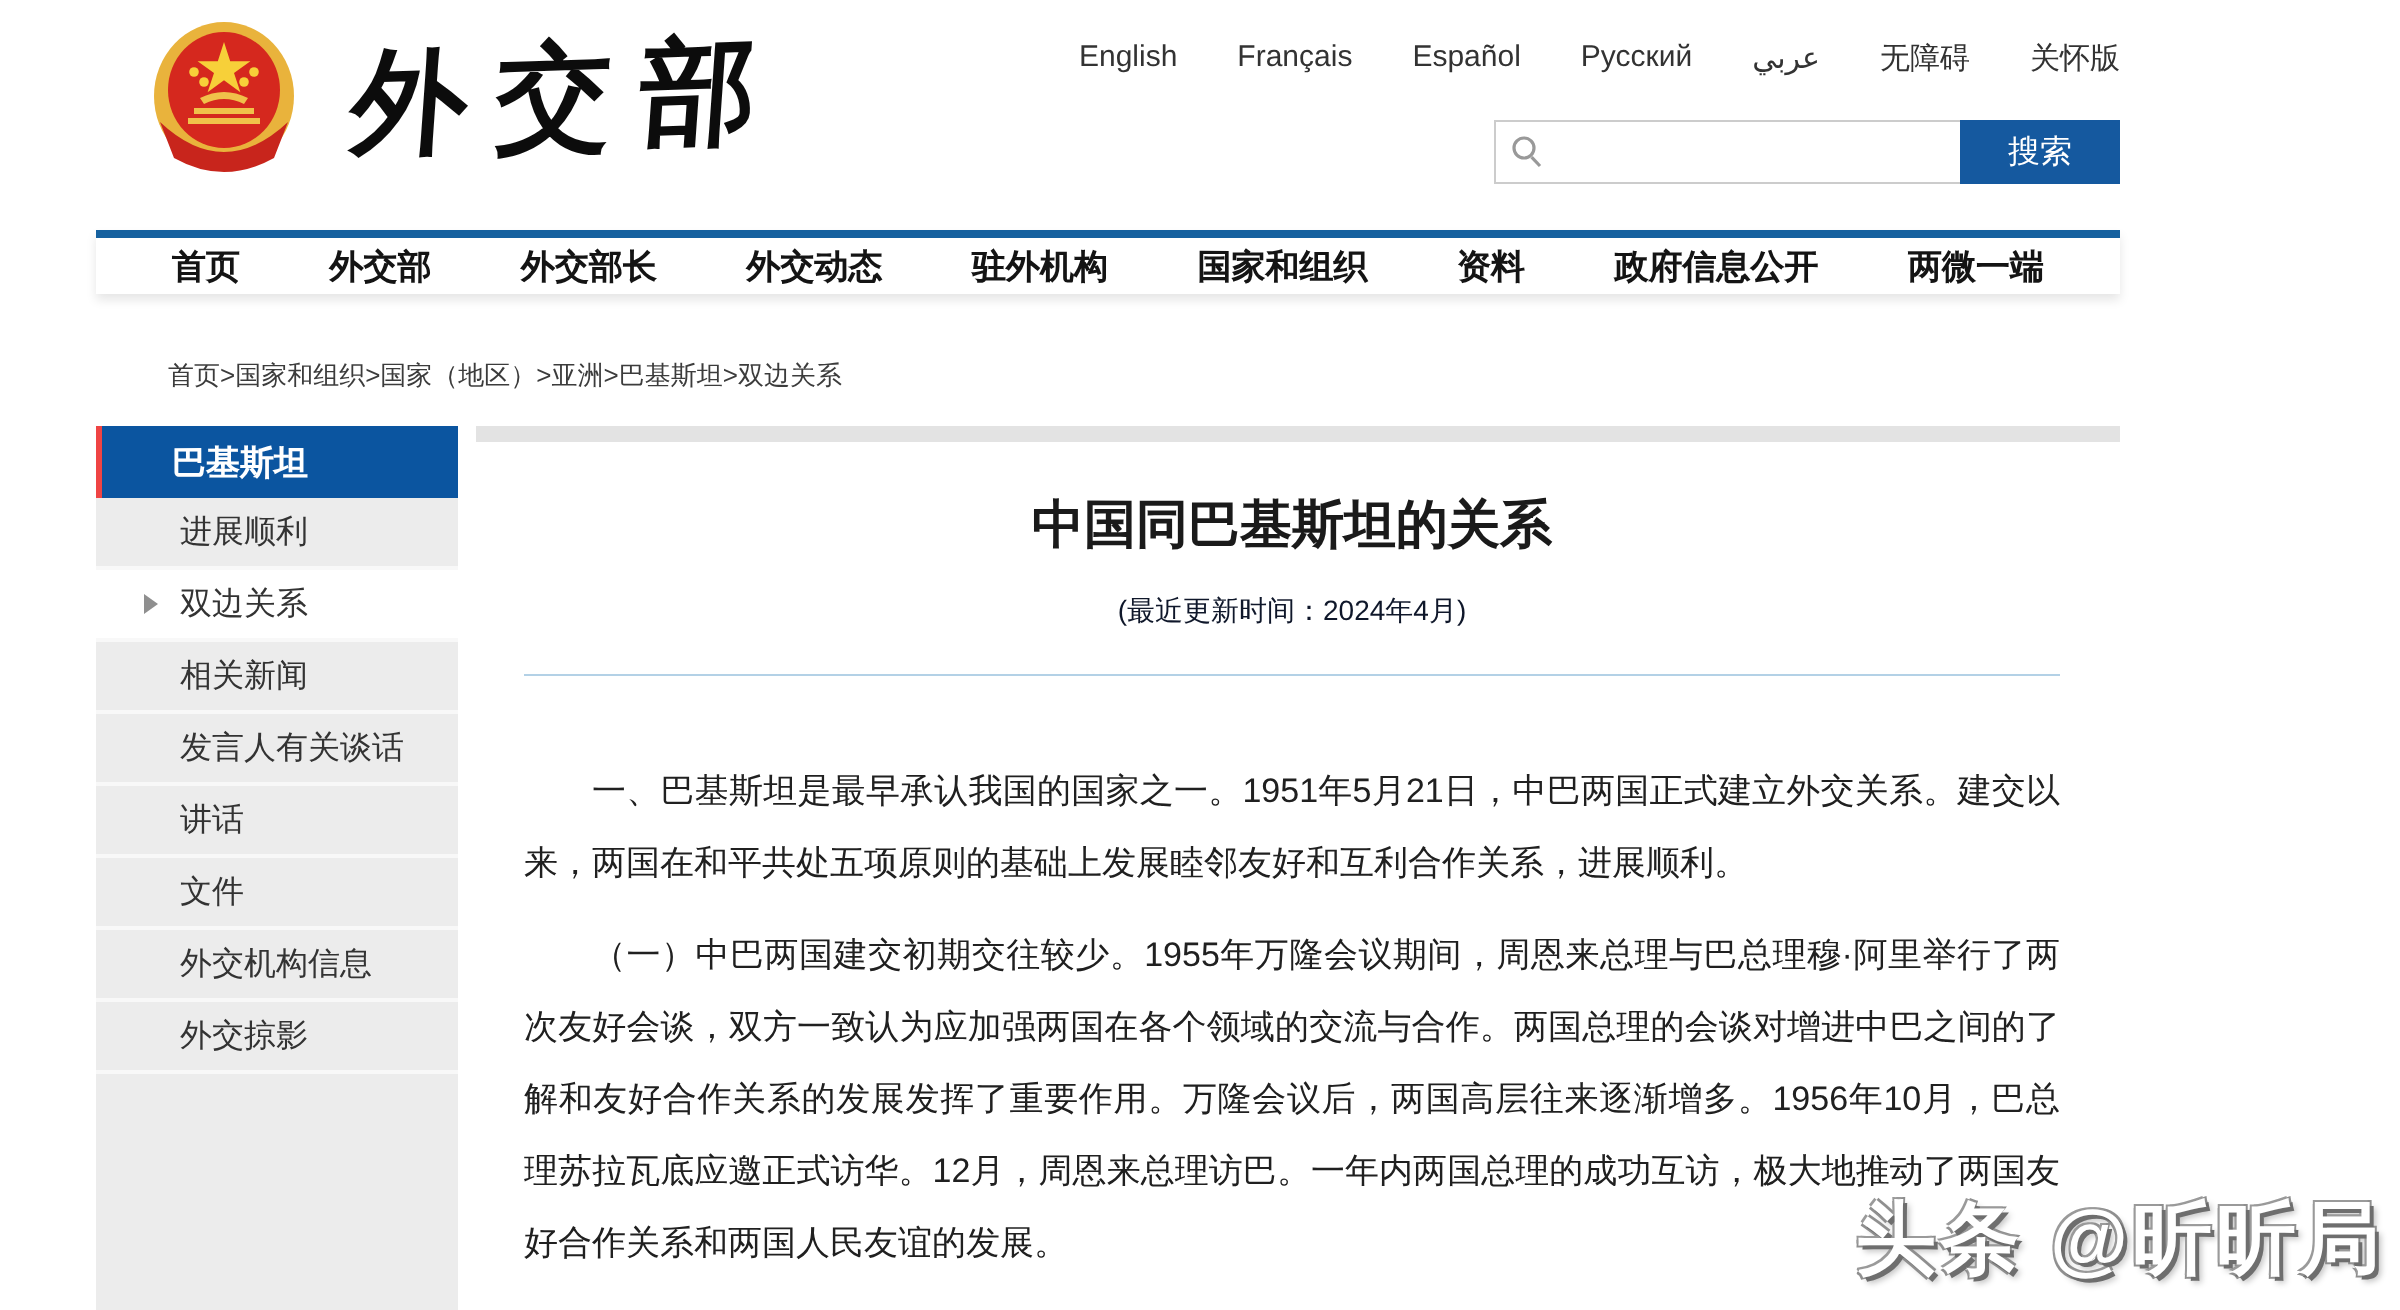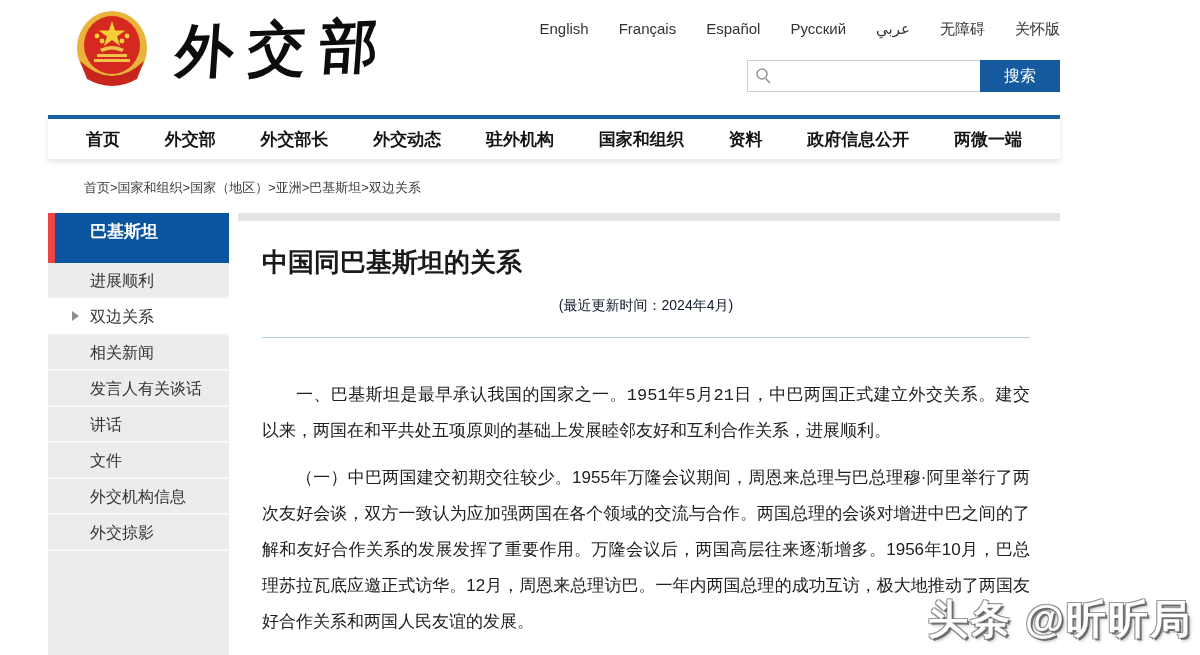--- a/index.html
+++ b/index.html
@@ -32,59 +32,59 @@
     font-family:inherit; background:#fff;
   }
   .search-icon { position:absolute; left:8px; top:7px; width:17px; height:17px; }
   .search-btn {
     width:80px; height:32px; border:none; background:#15599f; color:#fff;
     font-size:16px; cursor:pointer; font-family:inherit;
   }
 
   
   .nav {
-    position:absolute; top:115px; left:0; width:1012px; height:44px;
+    position:absolute; top:115px; left:0; width:1012px; height:32px;
     border-top:4px solid #16619f; background:#fff;
     display:flex; align-items:center; justify-content:space-between;
     padding:0 38px; box-shadow:0 3px 5px rgba(0,0,0,0.10);
   }
   .nav-item { font-size:17px; font-weight:bold; color:#141414; cursor:pointer; white-space:nowrap; }
 
   
   .breadcrumb { position:absolute; top:179px; left:0; font-size:13px; color:#3c3c3c;margin-left:36px; }
 
   
   .content { position:absolute; top:213px; left:0; width:1012px; display:flex; }
   .sidebar { width:181px; min-height:442px; background:#ececec; flex-shrink:0; }
   .sb-header {
-    height:50px; line-height:38px; background:#0b55a0; border-left:7px solid #ef4444;
+    height:36px; line-height:38px; background:#0b55a0; border-left:3px solid #ef4444;
     color:#fff; font-weight:bold; font-size:17px; padding-left:35px;
   }
   .sb-item {
     position:relative; height:36px; line-height:36px; padding-left:42px;
     font-size:16px; color:#333; background:#ececec; border-bottom:2px solid #f8f8f8;
     cursor:pointer;
   }
   .sb-item.active { background:#fff; }
   .sb-arrow {
     position:absolute; left:24px; top:50%; transform:translateY(-50%);
     width:0; height:0; border-left:7px solid #8f8f8f;
     border-top:5px solid transparent; border-bottom:5px solid transparent;
   }
   .main { margin-left:3px; width:828px; }
   .top-bar { height:8px; background:#e3e3e3; margin-left:6px; }
   .article { padding:0 30px; }
-  .article-title { margin-top:24px; font-size:26px; font-weight:bold; color:#1a1a1a; }
+  .article-title { margin-top:24px; text-align:center; font-size:26px; font-weight:bold; color:#1a1a1a; }
   .article-updated { margin-top:17px; text-align:center; font-size:14px; color:#0f172a; }
   .article-divider { margin-top:22px; border-top:1px solid #b3d1e6; height:0; }
   .paragraph {
     font-size:17px; line-height:36px; text-indent:2em; color:#202020;
     text-align:justify; margin-top:10px;
   }
-  .paragraph.first { margin-top:40px;font-family:Liberation Mono, monospace; }
+  .paragraph.first { margin-top:40px; }
 
   
   .watermark {
     position:absolute; top:592px; right:8px; z-index:10;
     font-size:40px; font-weight:bold; letter-spacing:2px; color:#fff;
     text-shadow: 2px 2px 0 #6e6e6e, -1px -1px 0 #9a9a9a,
                  1px -1px 0 #8f8f8f, -1px 1px 0 #8f8f8f, 3px 3px 3px rgba(0,0,0,0.25);
     white-space:nowrap;
   }
 </style>

